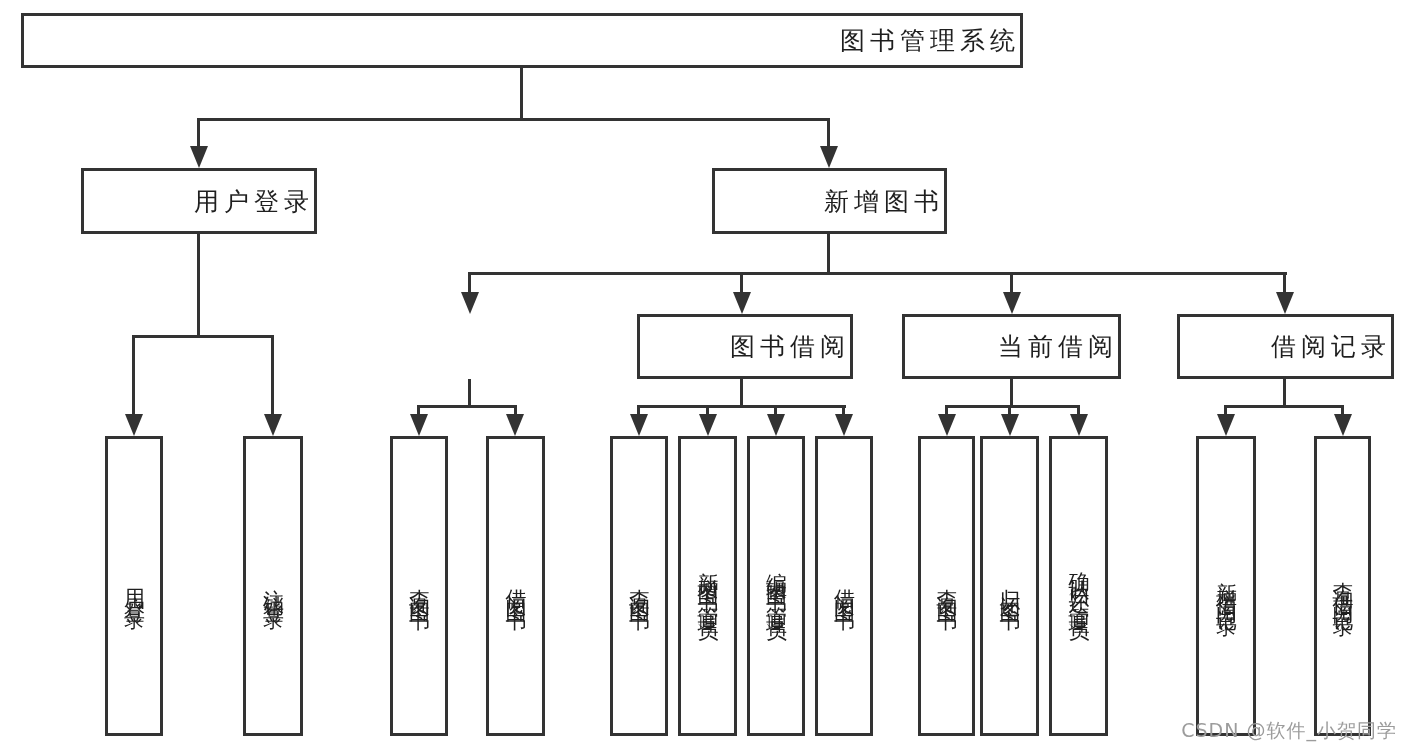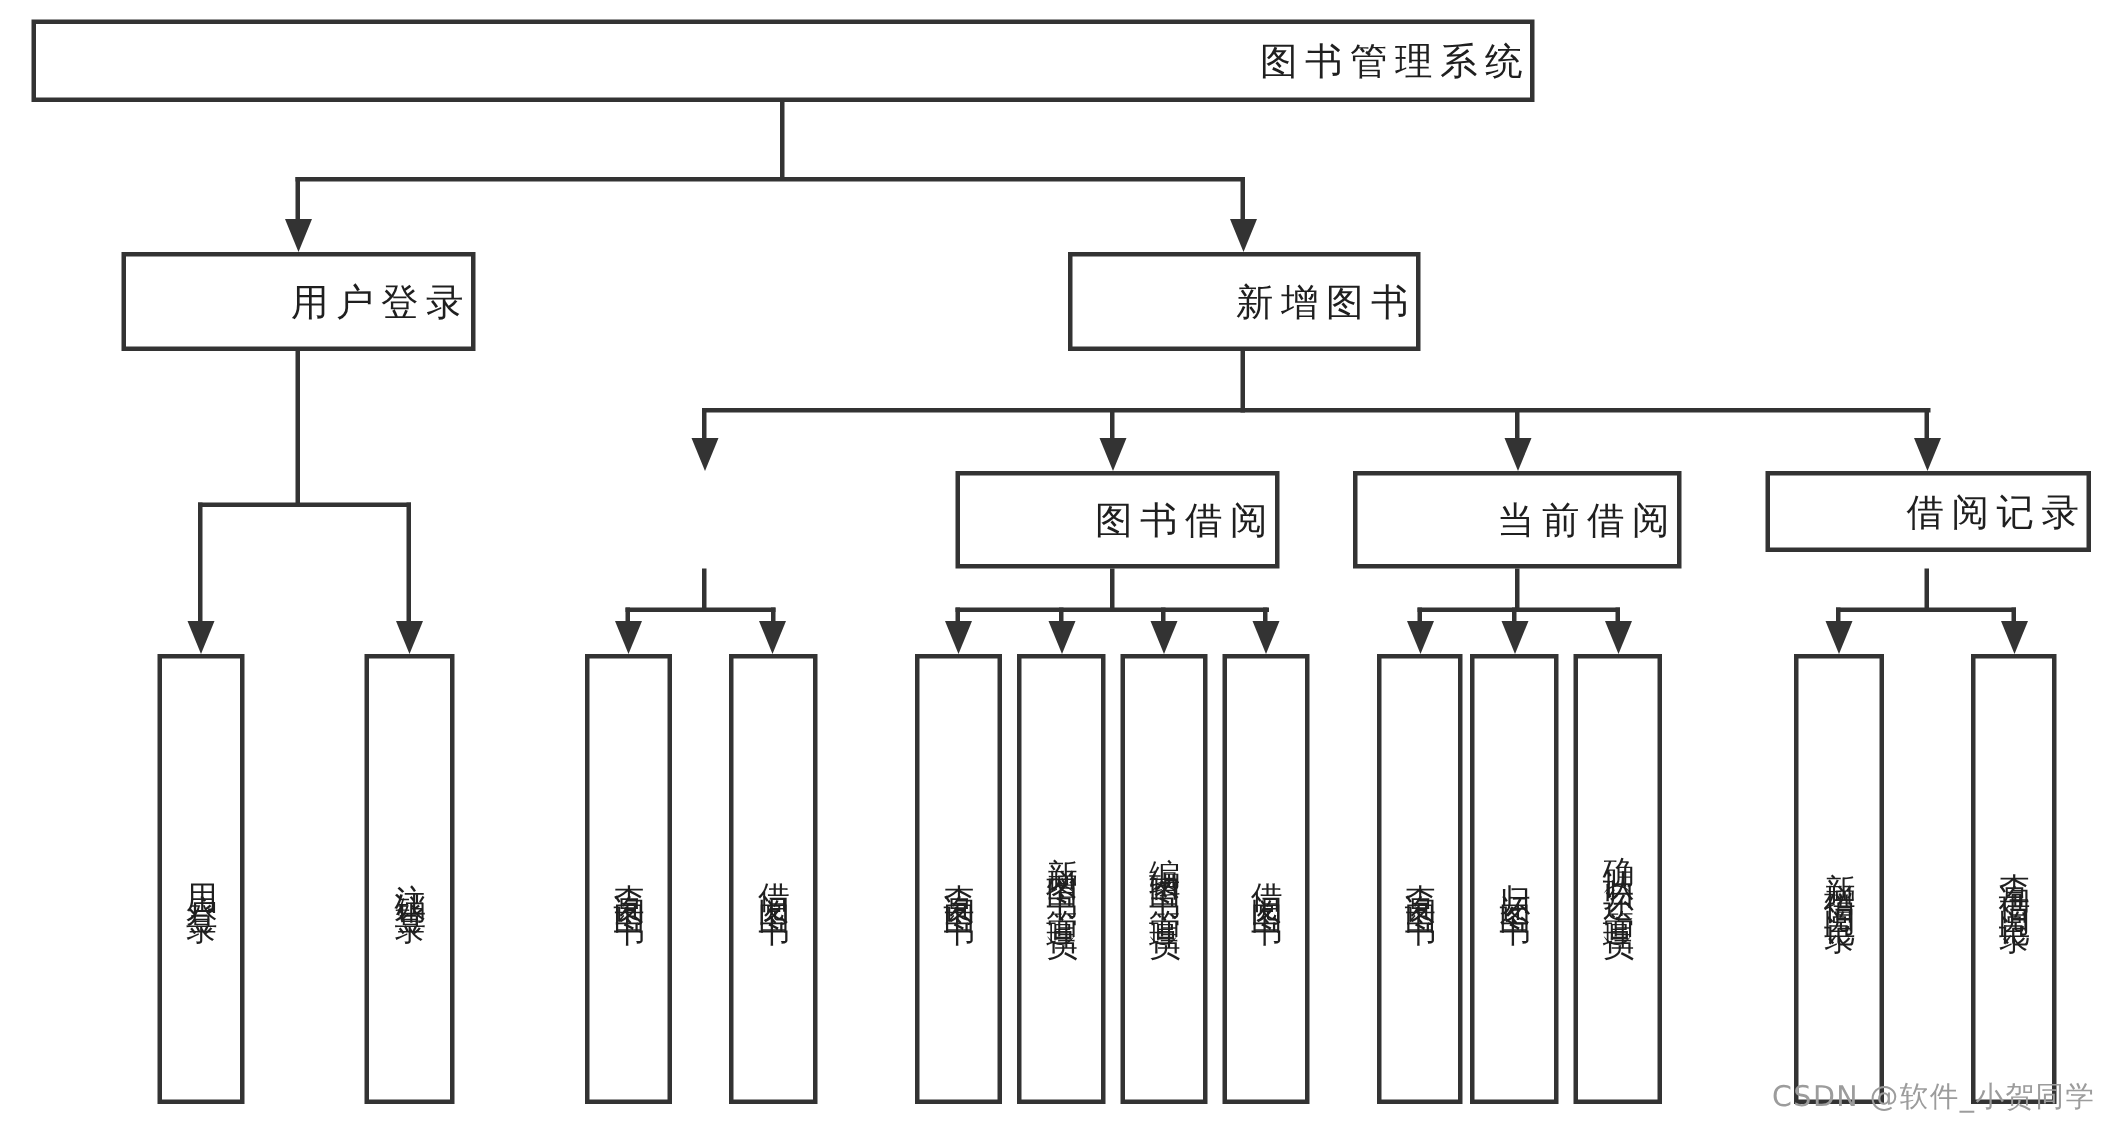--- a/index.html
+++ b/index.html
@@ -97,21 +97,21 @@
   <div class="ah" style="left:1003px;top:292px"></div>
   <div class="v" style="left:1283px;top:272px;height:22px"></div>
   <div class="ah" style="left:1276px;top:292px"></div>
 
   <div class="box" style="left:902px;top:314px;width:219px;height:65px">
     <span>当前借阅</span>
   </div>
   <div class="box" style="left:637px;top:314px;width:216px;height:65px">
     <span>图书借阅</span>
   </div>
-  <div class="box" style="left:1177px;top:314px;width:217px;height:54px">
+  <div class="box" style="left:1177px;top:314px;width:217px;height:65px">
     <span>借阅记录</span>
   </div>
 
   <div class="v" style="left:468px;top:379px;height:28px"></div>
   <div class="h" style="left:417px;top:405px;width:100px"></div>
   <div class="v" style="left:417px;top:405px;height:12px"></div>
   <div class="ah" style="left:410px;top:414px"></div>
   <div class="v" style="left:514px;top:405px;height:12px"></div>
   <div class="ah" style="left:506px;top:414px"></div>
 

